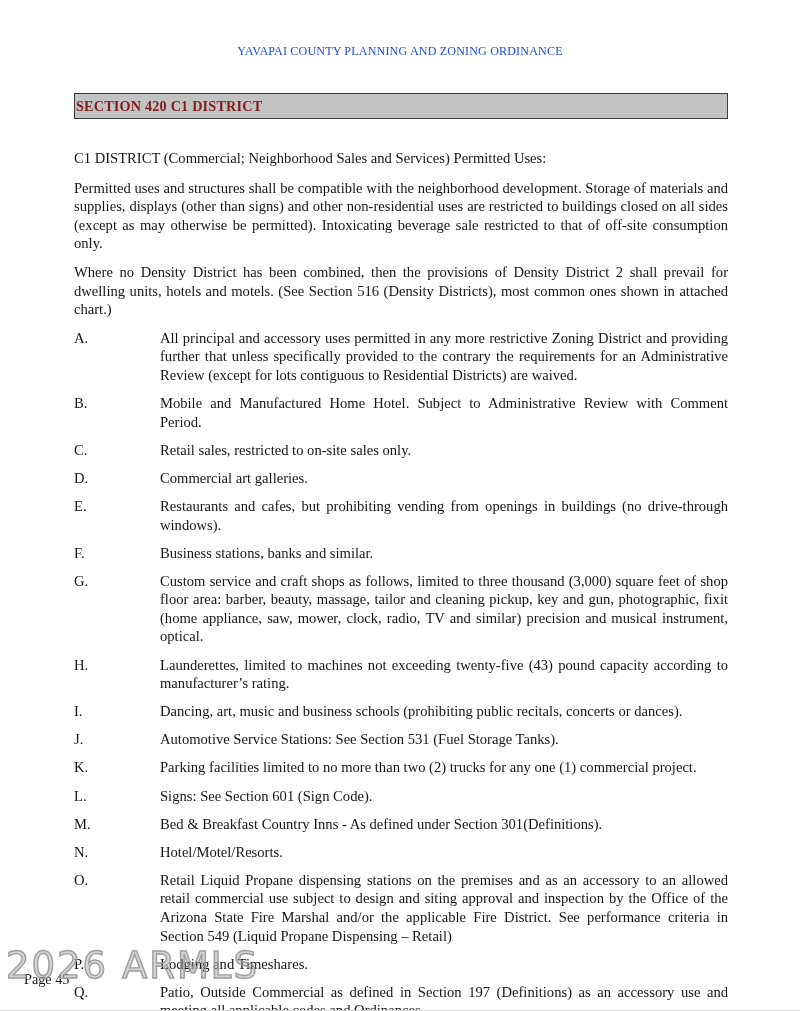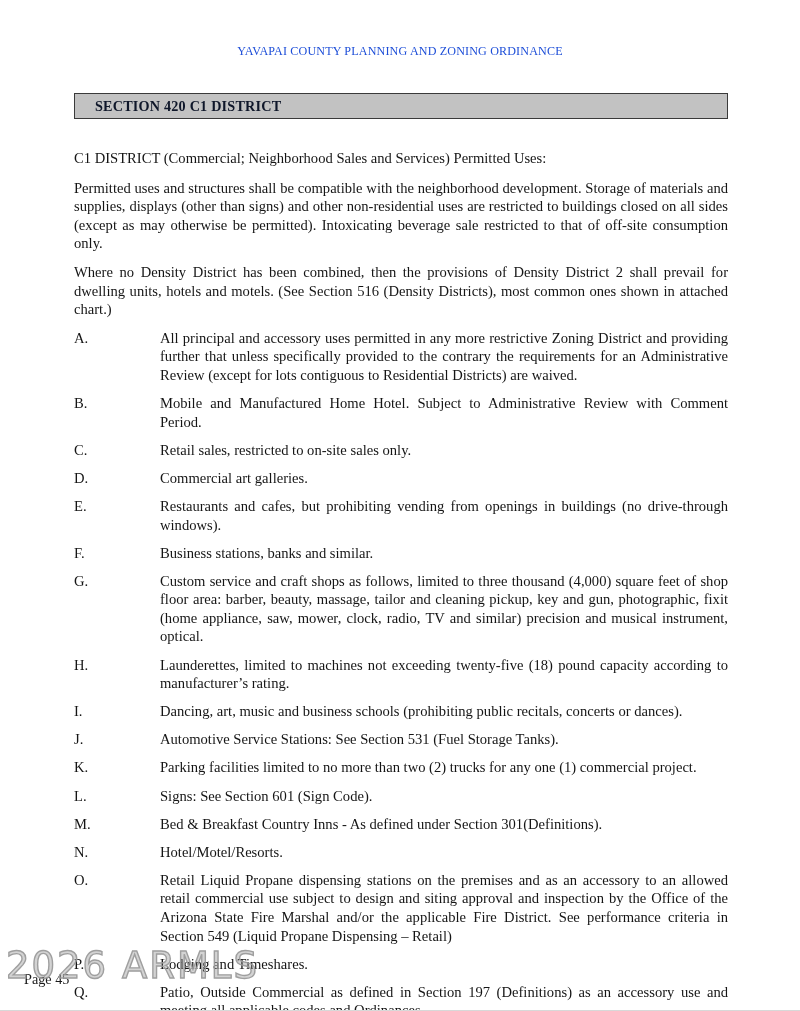--- a/index.html
+++ b/index.html
@@ -44,25 +44,25 @@
     left: 74px;
     width: 654px;
     height: 26px;
     background: #c2c2c2;
     border: 1.5px solid #3a3a3a;
     box-sizing: border-box;
     display: flex;
     align-items: center;
   }
   .section-bar-title {
-    padding-left: 20px;
+    padding-left: 1px;
     font-size: 14.2px;
     font-weight: bold;
     letter-spacing: 0.2px;
-    color: #0f172a;
+    color: #7f1d1d;
   }
 
   
   .content {
     position: absolute;
     top: 149px;
     left: 74px;
     width: 654px;
   }
 
@@ -187,26 +187,26 @@
         <span class="item-text">Restaurants and cafes, but prohibiting vending from openings in buildings (no drive-through windows).</span>
       </li>
 
       <li class="short">
         <span class="marker">F.</span>
         <span class="item-text">Business stations, banks and similar.</span>
       </li>
 
       <li>
         <span class="marker">G.</span>
-        <span class="item-text">Custom service and craft shops as follows, limited to three thousand (4,000) square feet of shop floor area: barber, beauty, massage, tailor and cleaning pickup, key and gun, photographic, fixit (home appliance, saw, mower, clock, radio, TV and similar) precision and musical instrument, optical.</span>
+        <span class="item-text">Custom service and craft shops as follows, limited to three thousand (3,000) square feet of shop floor area: barber, beauty, massage, tailor and cleaning pickup, key and gun, photographic, fixit (home appliance, saw, mower, clock, radio, TV and similar) precision and musical instrument, optical.</span>
       </li>
 
       <li>
         <span class="marker">H.</span>
-        <span class="item-text">Launderettes, limited to machines not exceeding twenty-five (18) pound capacity according to manufacturer’s rating.</span>
+        <span class="item-text">Launderettes, limited to machines not exceeding twenty-five (43) pound capacity according to manufacturer’s rating.</span>
       </li>
 
       <li class="short">
         <span class="marker">I.</span>
         <span class="item-text">Dancing, art, music and business schools (prohibiting public recitals, concerts or dances).</span>
       </li>
 
       <li class="short">
         <span class="marker">J.</span>
         <span class="item-text">Automotive Service Stations: See Section 531 (Fuel Storage Tanks).</span>

